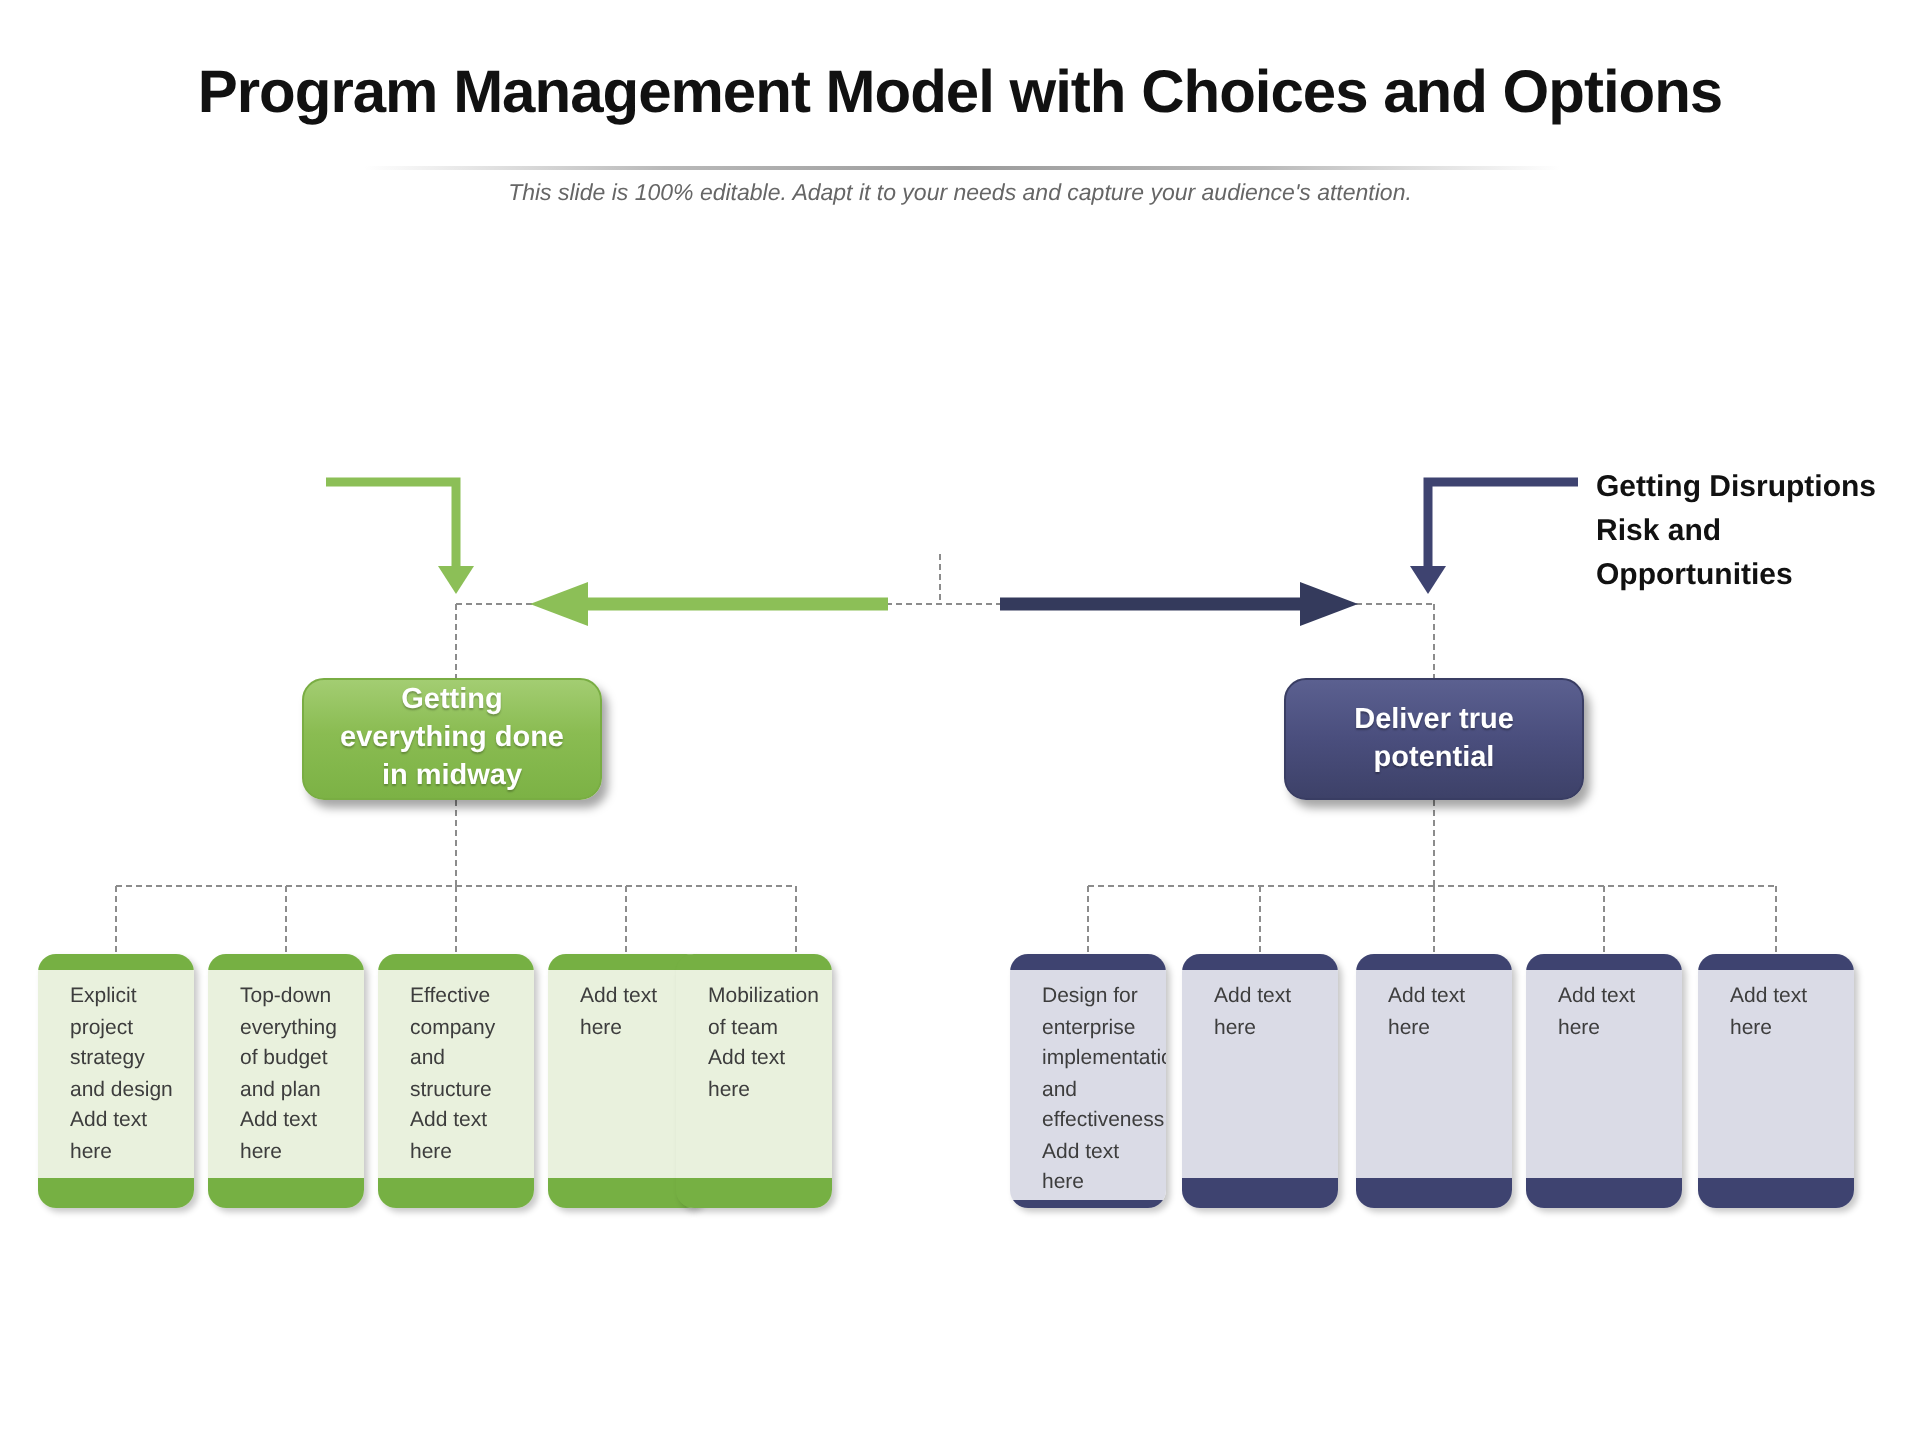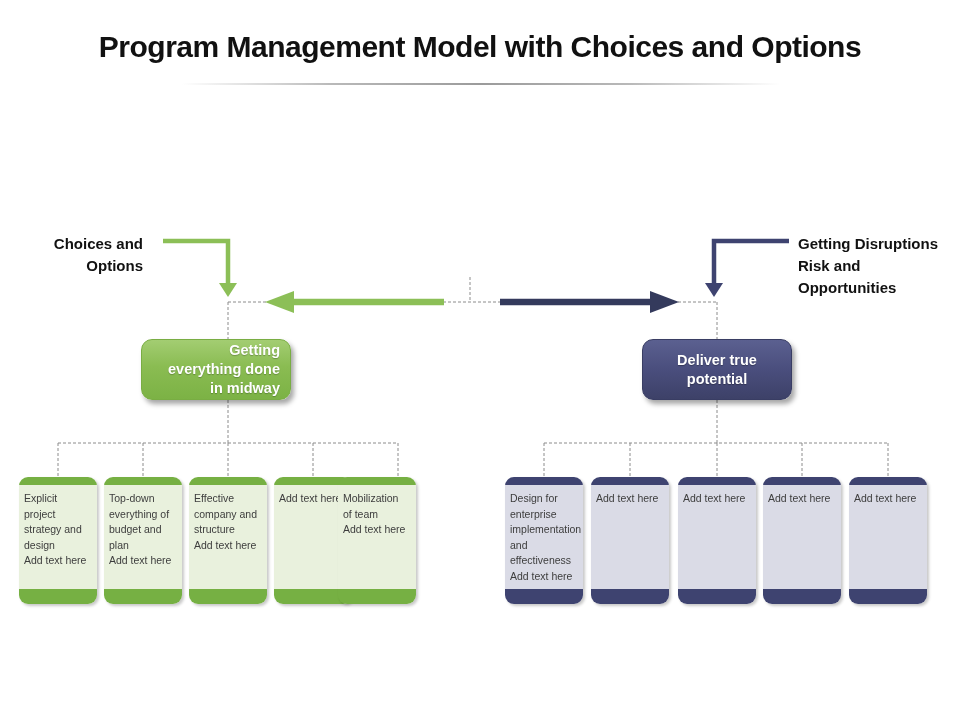--- a/index.html
+++ b/index.html
@@ -51,43 +51,42 @@
   .label-left  { left: 40px;  top: 233px; width: 103px; text-align: right; }
   .label-right { left: 798px; top: 233px; width: 148px; text-align: left; }
 
   .branch-box {
     position: absolute; top: 339px; width: 150px; height: 61px;
     border-radius: 11px; display: flex; align-items: center; justify-content: center;
     text-align: center; color: #fff; font-weight: bold; font-size: 14.5px; line-height: 19px;
     padding: 0 10px; box-shadow: 3px 4px 5px rgba(0,0,0,0.35);
   }
   .branch-green {
-    left: 141px;
+    left: 151px;
     background: linear-gradient(to bottom, #a3cd72 0%, var(--green-box) 45%, #7cb245 100%);
     border: 1px solid #79ad43;
     text-shadow: 0 1px 1px rgba(0,0,0,0.25);
-    text-align: right;
   }
   .branch-navy {
     left: 642px;
     background: linear-gradient(to bottom, #5b6090 0%, var(--navy-box) 50%, #3d4168 100%);
     border: 1px solid #393d63;
     text-shadow: 0 1px 1px rgba(0,0,0,0.3);
   }
 
   .child {
     position: absolute; top: 477px; width: 78px; height: 127px;
     border-radius: 9px; overflow: hidden;
     box-shadow: 2px 2px 3px rgba(0,0,0,0.22);
     display: flex; flex-direction: column;
   }
   .child .bar-top { height: 8px; flex: 0 0 8px; }
   .child .bar-bottom { height: 15px; flex: 0 0 15px; }
   .child .body {
-    flex: 1 1 auto; padding: 6px 6px 0 5px;
+    flex: 1 1 auto; padding: 6px 6px 0 16px;
     font-size: 10.5px; line-height: 15.5px; color: #3d3d3d;
   }
   .child-green .bar-top, .child-green .bar-bottom { background: var(--green-bar); }
   .child-green .body { background: var(--green-light); }
   .child-navy .bar-top, .child-navy .bar-bottom { background: var(--navy-line); }
   .child-navy .body { background: var(--lavender-light); }
 
   .c-l0 { left: 19px; }  .c-l1 { left: 104px; } .c-l2 { left: 189px; } .c-l3 { left: 274px; } .c-l4 { left: 338px; }
   .c-r0 { left: 505px; } .c-r1 { left: 591px; } .c-r2 { left: 678px; } .c-r3 { left: 763px; } .c-r4 { left: 849px; }
 
@@ -97,20 +96,21 @@
     text-align: center; line-height: 27px; font-size: 13px; color: #595959;
   }
 </style>
 </head>
 <body>
 
 <div class="slide">
 
   <div class="title">Program Management Model with Choices and Options</div>
   <div class="title-divider"></div>
+  <div class="subtitle">This slide is 100% editable. Adapt it to your needs and capture your audience's attention.</div>
 
   <svg class="connectors" width="960" height="720" viewBox="0 0 960 720">
 
     <path class="dashed" d="M470 277 L470 302"></path>
     <path class="dashed" d="M228 302 L717 302"></path>
     <path class="dashed" d="M228 302 L228 339"></path>
     <path class="dashed" d="M717 302 L717 339"></path>
     <path class="dashed" d="M228 400 L228 443 M58 443 L398 443 M58 443 L58 477 M143 443 L143 477 M228 443 L228 477 M313 443 L313 477 M398 443 L398 477"></path>
     <path class="dashed" d="M717 400 L717 443 M544 443 L888 443 M544 443 L544 477 M630 443 L630 477 M717 443 L717 477 M802 443 L802 477 M888 443 L888 477"></path>
 
@@ -120,21 +120,20 @@
     <path class="elbow-navy" d="M789 241 L714 241 L714 284"></path>
     <polygon class="head-navy" points="705,283 723,283 714,297"></polygon>
 
     <line class="flow-green" x1="444" y1="302" x2="293" y2="302"></line>
     <polygon class="flowhead-green" points="294,291 294,313 265,302"></polygon>
     <line class="flow-navy" x1="500" y1="302" x2="651" y2="302"></line>
     <polygon class="flowhead-navy" points="650,291 650,313 679,302"></polygon>
   </svg>
 
 
-  <div class="side-label label-left">Choices and Options</div>
   <div class="side-label label-right">Getting Disruptions Risk and Opportunities</div>
 
   <div class="branch-box branch-green">
     <span>Getting everything done in midway</span>
   </div>
   <div class="branch-box branch-navy">
     <span>Deliver true potential</span>
   </div>
 
   <div class="child child-green c-l0">

